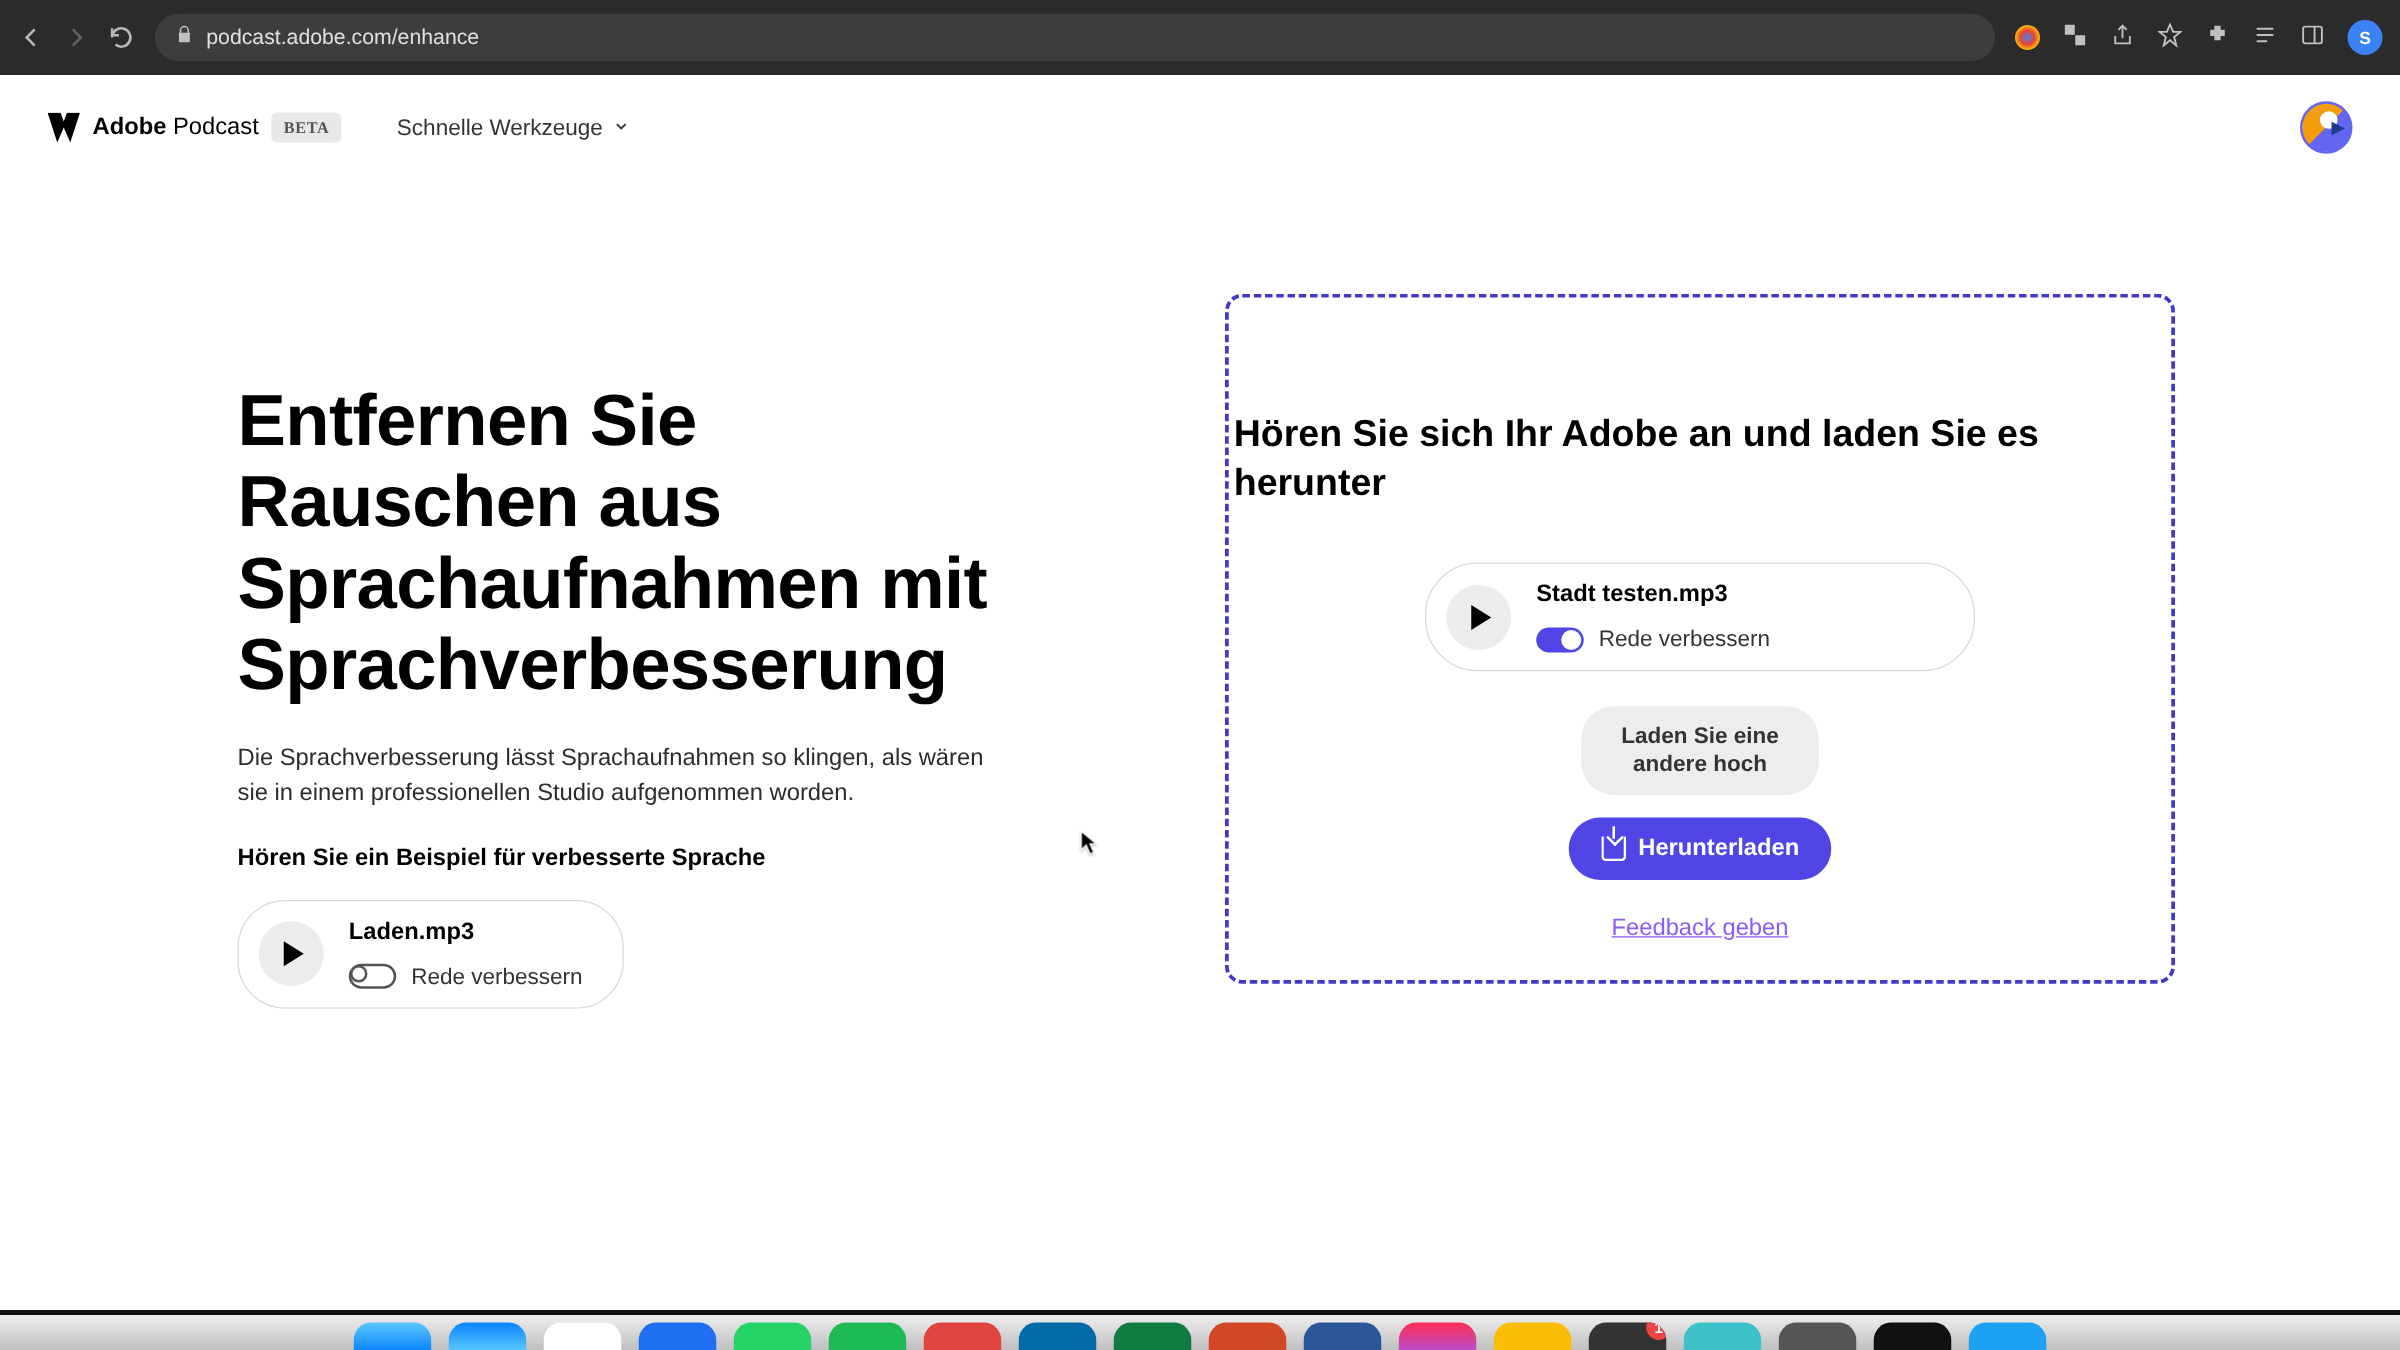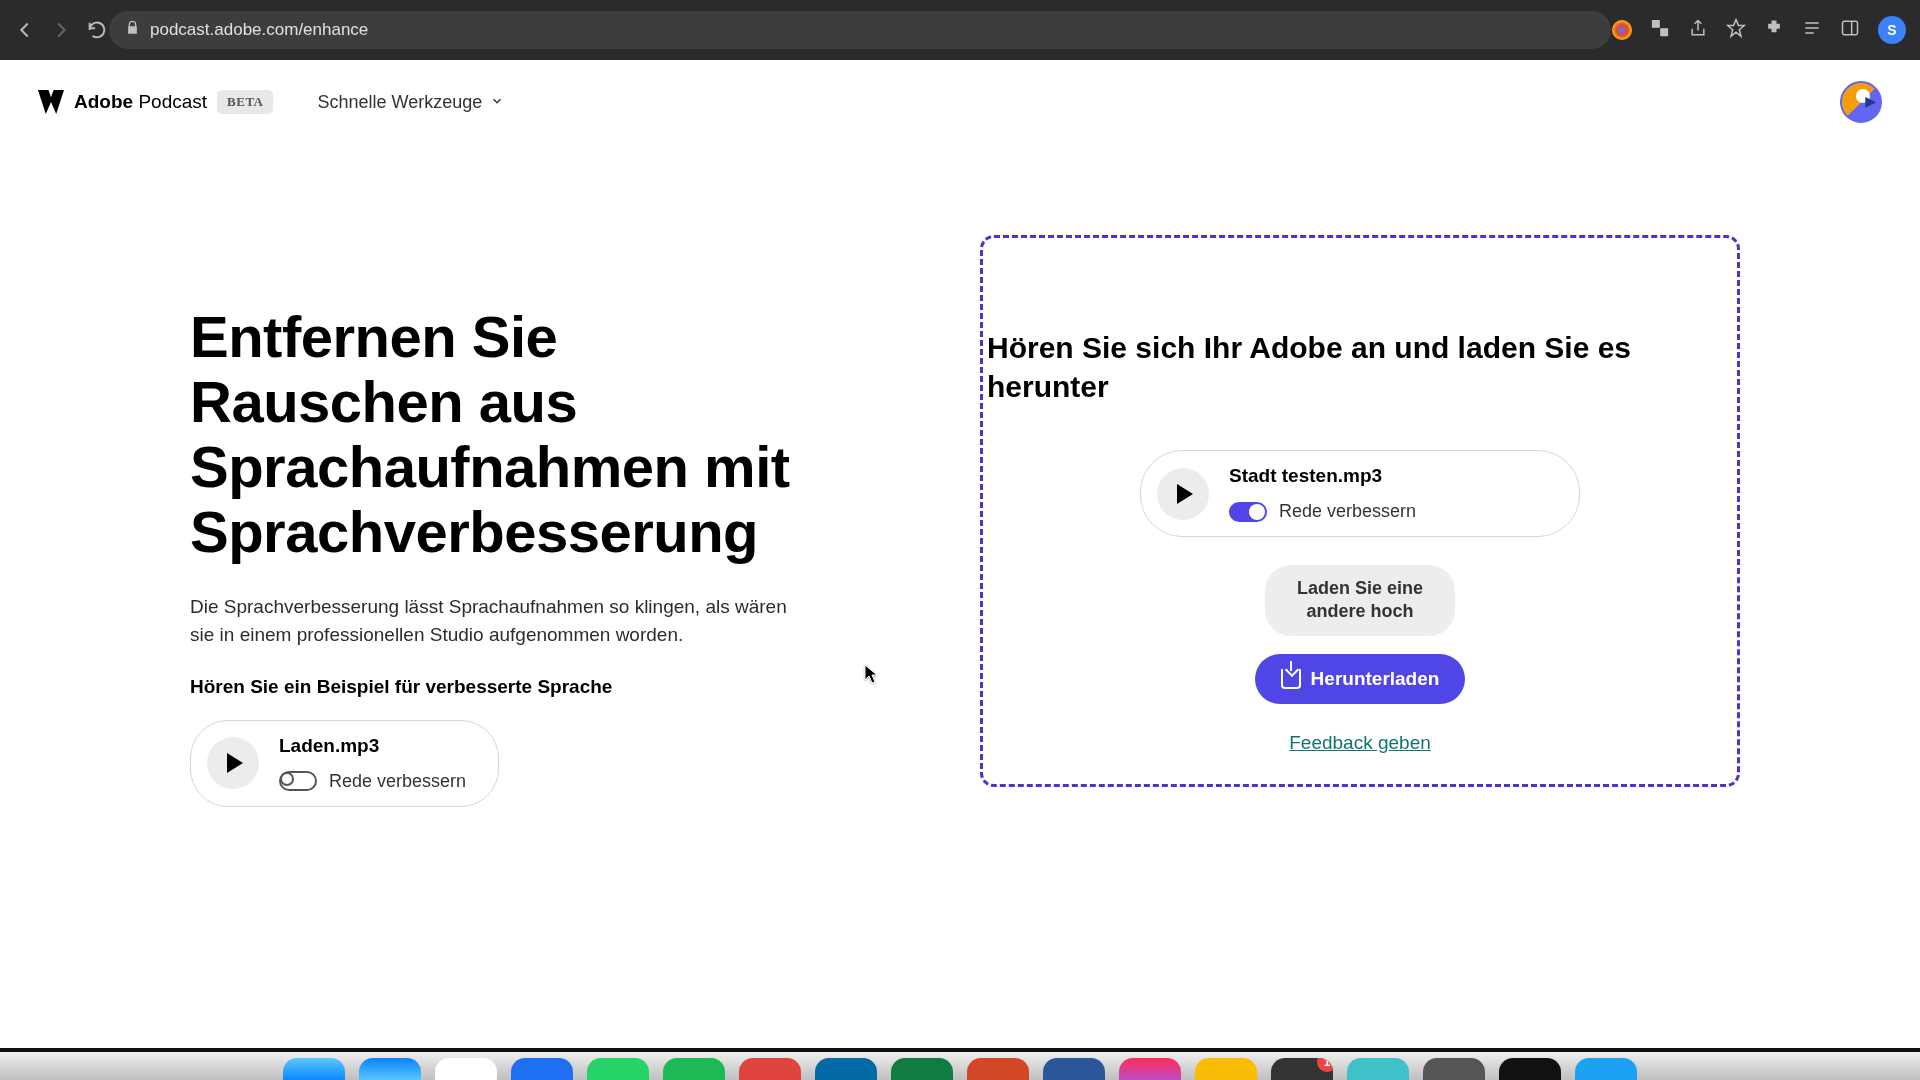--- a/index.html
+++ b/index.html
@@ -1,19 +1,19 @@
 <!DOCTYPE html>
 <html><head>
   <meta charset="utf-8">
   <style>
     * { margin: 0; padding: 0; box-sizing: border-box; }
     body { font-family: -apple-system, BlinkMacSystemFont, 'Segoe UI', sans-serif; background: #fff; overflow: hidden; }
 
     
-    .browser-bar { height: 60px; background: #2b2b2b; display: flex; align-items: center; padding: 0 14px; gap: 1px; }
+    .browser-bar { height: 60px; background: #2b2b2b; display: flex; align-items: center; padding: 0 14px; gap: 16px; }
     .nav-btns { display: flex; gap: 14px; align-items: center; }
     .nav-btn { color: #b8b8b8; display: flex; align-items: center; }
     .nav-btn.disabled { opacity: .4; }
     .url-bar { flex: 1; height: 38px; background: #3d3d3d; border-radius: 19px; display: flex; align-items: center; padding: 0 16px; gap: 10px; color: #e0e0e0; font-size: 17px; }
     .lock { color: #c0c0c0; }
     .right-icons { display: flex; gap: 18px; align-items: center; color: #c0c0c0; }
     .site-icon { width: 20px; height: 20px; border-radius: 50%; background: radial-gradient(circle, #4285f4 0%, #ea4335 40%, #fbbc05 70%, #34a853 100%); }
     .avatar-s { width: 28px; height: 28px; border-radius: 50%; background: #3b82f6; color: #fff; display: flex; align-items: center; justify-content: center; font-size: 14px; font-weight: 600; }
 
     
@@ -55,21 +55,21 @@
     .dropzone { position: absolute; left: 130px; top: -70px; width: 760px; height: 552px; border: 3px dashed #4338ca; border-radius: 14px; padding: 90px 0 0 0; }
     .drop-title { font-size: 30px; font-weight: 800; color: #000; line-height: 1.3; margin-bottom: 44px; padding: 0 4px; }
     .drop-center { display: flex; flex-direction: column; align-items: center; gap: 28px; }
     .user-audio-card { display: flex; align-items: center; gap: 20px; padding: 14px 42px 14px 16px; border: 1.5px solid #d7d7d7; border-radius: 42px; background: #fff; min-width: 440px; }
     .actions-row { display: flex; gap: 18px; align-items: center; flex-direction: column; }
     .btn-secondary { background: #ededed; color: #333; font-size: 18px; font-weight: 600; padding: 12px 24px; border-radius: 26px; border: none; cursor: pointer; text-align: center; line-height: 1.3; max-width: 190px; }
     .btn-primary { background: #4f46e5; color: #fff; font-size: 19px; font-weight: 600; padding: 14px 26px; border-radius: 26px; border: none; cursor: pointer; display: flex; align-items: center; gap: 10px; justify-content: space-between; }
     .dl-icon { width: 20px; height: 20px; border: 2px solid #fff; border-top: none; border-radius: 0 0 4px 4px; position: relative; }
     .dl-icon::before { content: ''; position: absolute; width: 2px; height: 10px; background: #fff; left: 7px; top: -8px; }
     .dl-icon::after { content: ''; position: absolute; width: 8px; height: 8px; border-right: 2px solid #fff; border-bottom: 2px solid #fff; transform: rotate(45deg); left: 4px; top: -4px; }
-    .feedback-link { color: #0f766e; font-size: 19px; text-decoration: underline; cursor: pointer; }
+    .feedback-link { color: #8b5cf6; font-size: 19px; text-decoration: underline; cursor: pointer; }
 
     
     .cursor { position: fixed; left: 864px; top: 664px; width: 14px; height: 20px; pointer-events: none; }
     .cursor svg { filter: drop-shadow(0 1px 1px rgba(0,0,0,.3)); }
 
     
     .dock { position: fixed; bottom: 0; left: 0; right: 0; height: 30px; background: linear-gradient(to top, rgba(0,0,0,.25), rgba(0,0,0,.05)); display: flex; align-items: flex-end; justify-content: center; gap: 14px; padding-bottom: 0; }
     .dock-item { width: 62px; height: 26px; border-radius: 14px 14px 0 0; overflow: hidden; position: relative; top: 4px; }
     .dock .badge { position: absolute; top: -6px; right: -4px; width: 20px; height: 20px; background: #ef4444; border-radius: 50%; color: #fff; font-size: 12px; display: flex; align-items: center; justify-content: center; font-weight: 700; }
     .strip { position: fixed; bottom: 28px; left: 0; right: 0; height: 4px; background: #111; }

